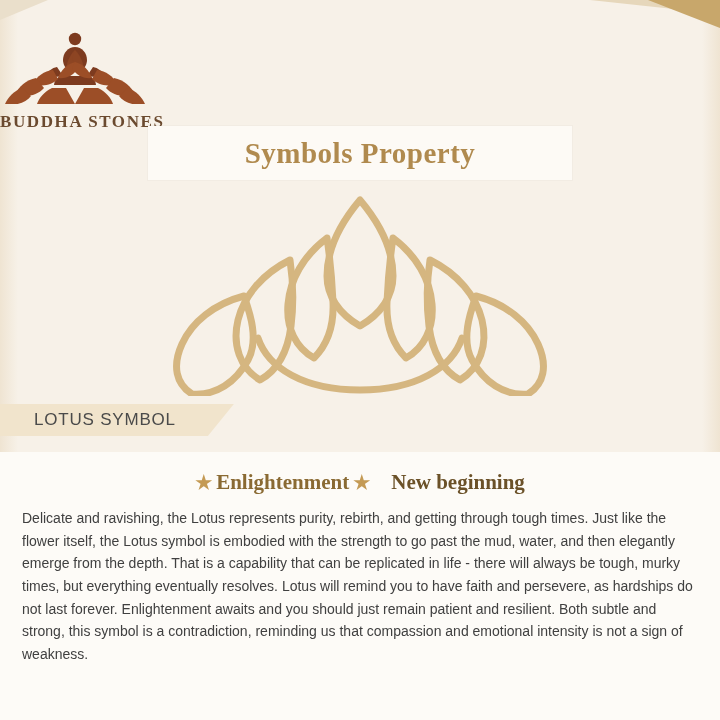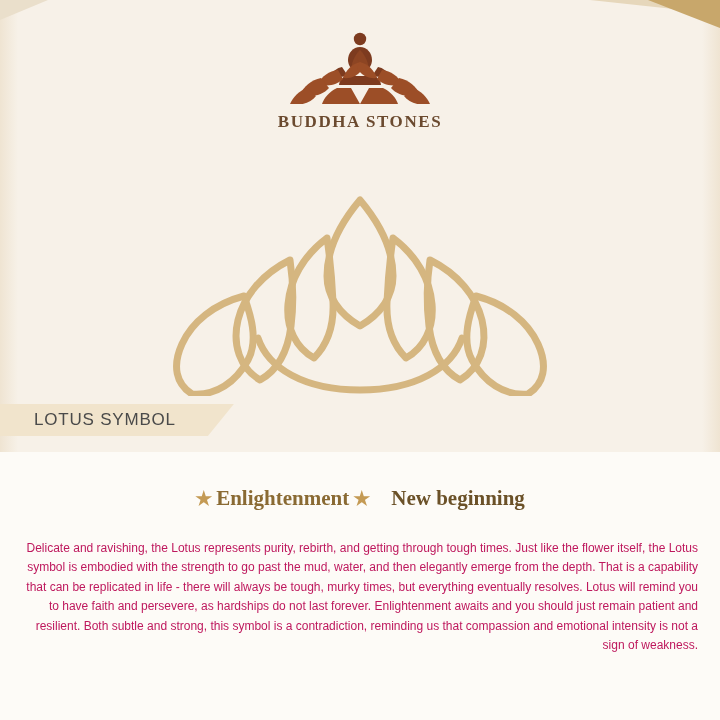--- a/index.html
+++ b/index.html
@@ -49,21 +49,21 @@
     background: linear-gradient(to right, #efe4d2, rgba(239,228,210,0));
   }
   .edge-right {
     position: absolute; right: 0; top: 0; bottom: 0; width: 18px;
     background: linear-gradient(to left, #efe4d2, rgba(239,228,210,0));
   }
 
   
   .brand {
     position: absolute; left: 0; right: 0; top: 26px;
-    display: flex; flex-direction: column; align-items: center;
+    display: flex; flex-direction: column; 
   }
   .brand-name {
     margin-top: 4px;
     font-family: "Liberation Serif", serif;
     font-weight: bold;
     font-size: 17px;
     letter-spacing: 1.6px;
     color: #6b4a2f;
   }
 
@@ -114,28 +114,28 @@
   .headline {
     display: flex; align-items: center; justify-content: center;
     gap: 2px;
     font-family: "Liberation Serif", serif;
     font-weight: bold;
     font-size: 21px;
     color: #8a6a33;
     margin-bottom: 12px;
   }
   .headline .star { color: #c49a54; font-size: 19px; line-height: 1; }
-  .headline .h-a { margin: 16px 2px; font-family: Liberation Serif, serif; }
+  .headline .h-a { margin: 0 2px; font-family: Liberation Serif, serif; }
   .headline .h-b { margin-left: 19px; color: #6b5128; }
 
   .paragraph {
-    font-size: 12px;
+    font-size: 14px;
     line-height: 1.62;
-    color: #be185d;
-    text-align: right;
+    color: #404040;
+    text-align: left;
   }
 </style>
 </head>
 <body>
 
 <div class="page">
 
   <div class="edge-left"></div>
   <div class="edge-right"></div>
   <div class="corner-tr2"></div>
@@ -170,20 +170,23 @@
           <path d="M22 62c-8 3-14 9-17 16 11 2 21-1 26-8l-9-8z"></path>
           <path d="M128 62c8 3 14 9 17 16-11 2-21-1-26-8l9-8z"></path>
           <path d="M52 62c-8 4-13 10-15 16h38l-9-16H52z"></path>
           <path d="M98 62c8 4 13 10 15 16H75l9-16h14z"></path>
         </g>
       </svg>
     </span>
     <div class="brand-name">BUDDHA STONES</div>
   </div>
 
+  <div class="title-band">
+    <div class="txt">Symbols Property</div>
+  </div>
 
   <div class="hero-lotus">
     <svg width="400" height="210" viewBox="0 0 400 210" aria-hidden="true">
       <g fill="none" stroke="#d5b680" stroke-width="7" stroke-linejoin="round" stroke-linecap="round">
 
         <path d="M200 14c-22 26-33 52-33 76 0 20 12 38 33 50 21-12 33-30 33-50 0-24-11-50-33-76z"></path>
 
         <path d="M167 52c-24 18-37 42-39 66-2 24 8 44 26 54 14-14 20-34 19-56-1-22-3-44-6-64z"></path>
         <path d="M233 52c24 18 37 42 39 66 2 24-8 44-26 54-14-14-20-34-19-56 1-22 3-44 6-64z"></path>
 

